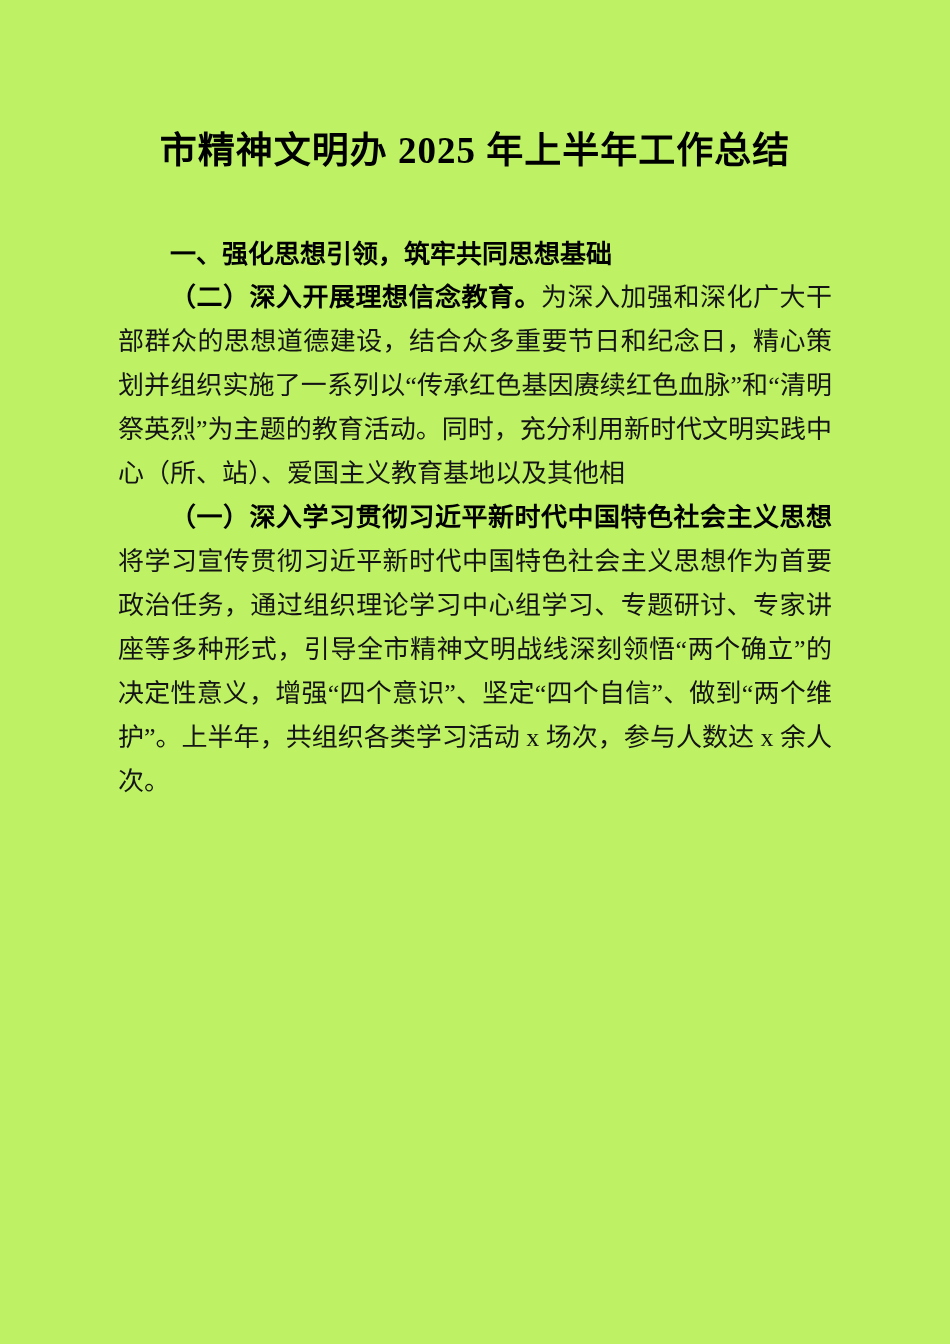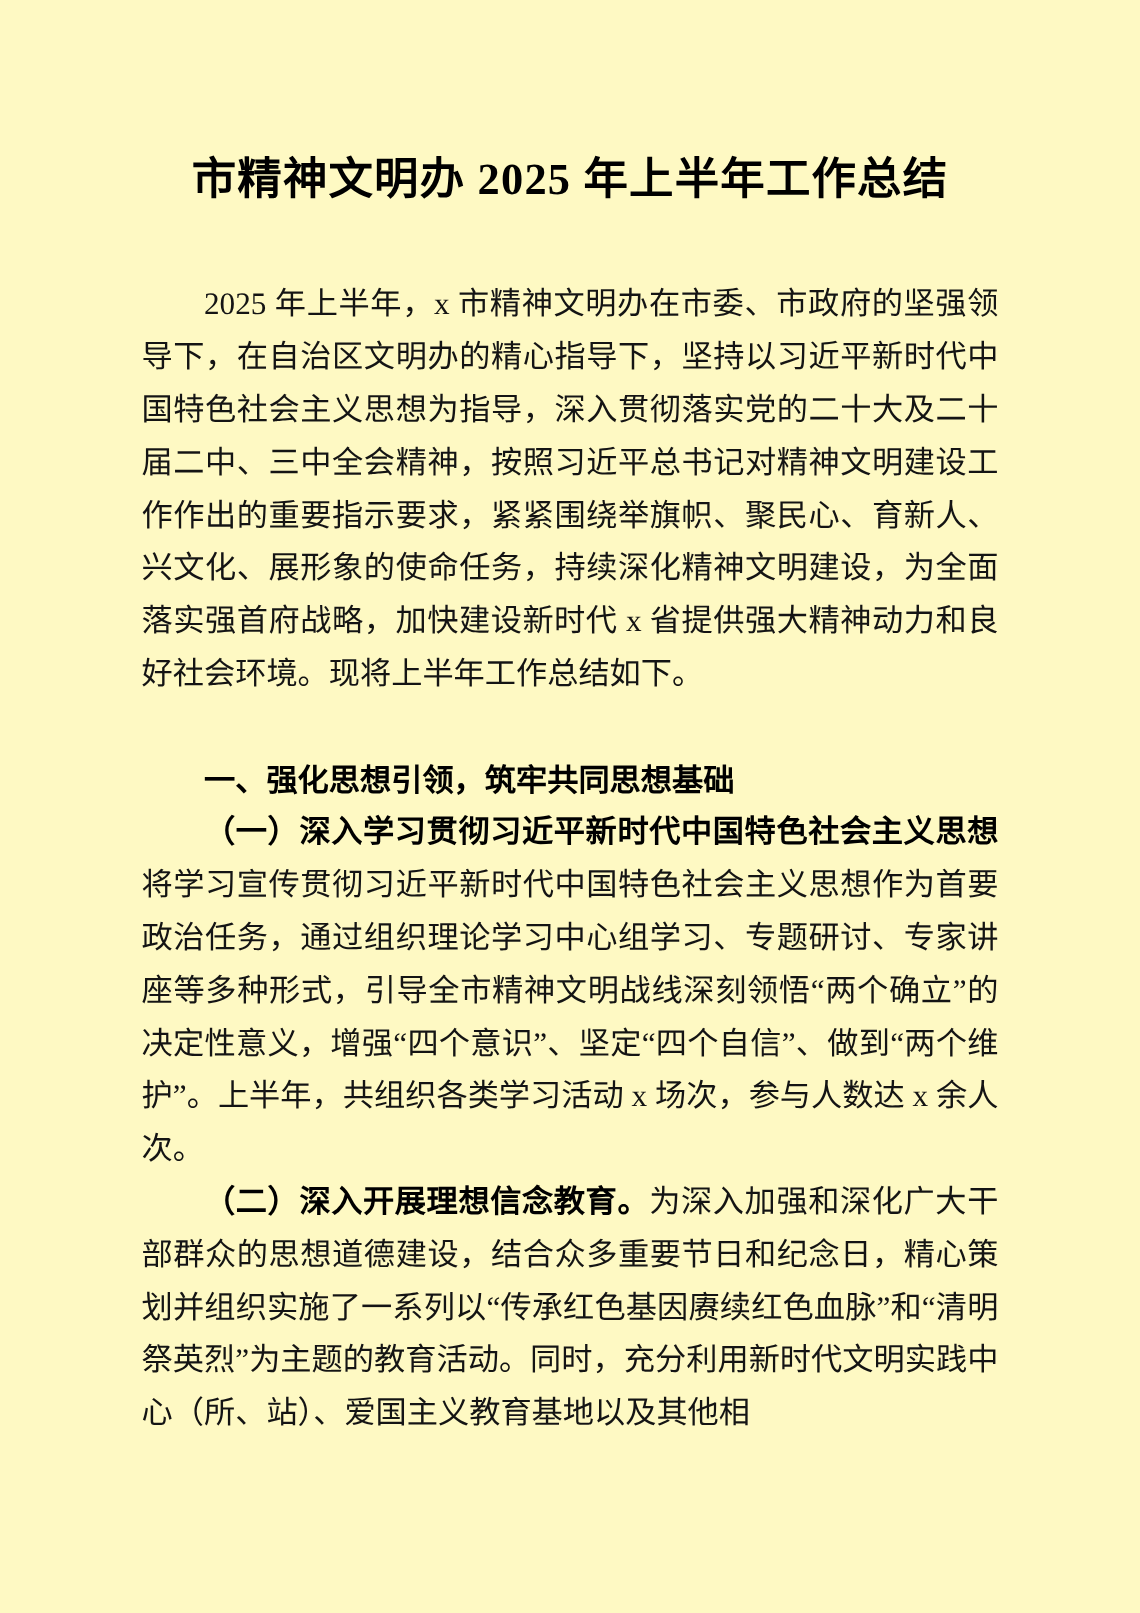--- a/index.html
+++ b/index.html
@@ -11,21 +11,21 @@
     width: 950px;
     height: 1344px;
     overflow: hidden;
     color: #000;
   }
   .doc {
     box-sizing: border-box;
     width: 950px;
     height: 1344px;
     padding: 126px 118px 0 118px;
-    background: #fef9c3;
+    background: #bef264;
   }
   .title {
     font-family: "Liberation Serif", "DejaVu Serif", serif;
     font-weight: bold;
     font-size: 37px;
     line-height: 50px;
     text-align: center;
     margin: 0 0 56px 0;
     color: #000000;
     letter-spacing: 1px;
@@ -50,18 +50,17 @@
     font-weight: bold;
     color: #000000;
   }
 </style>
 </head>
 <body>
 
 <div class="doc">
   <h1 class="title">市精神文明办 2025 年上半年工作总结</h1>
   <div id="paragraphs">
-      <p class="para">2025 年上半年，x 市精神文明办在市委、市政府的坚强领导下，在自治区文明办的精心指导下，坚持以习近平新时代中国特色社会主义思想为指导，深入贯彻落实党的二十大及二十届二中、三中全会精神，按照习近平总书记对精神文明建设工作作出的重要指示要求，紧紧围绕举旗帜、聚民心、育新人、兴文化、展形象的使命任务，持续深化精神文明建设，为全面落实强首府战略，加快建设新时代 x 省提供强大精神动力和良好社会环境。现将上半年工作总结如下。</p>
       <p class="para heading1">一、强化思想引领，筑牢共同思想基础</p>
+      <p class="para"><b class="lead">（二）深入开展理想信念教育。</b>为深入加强和深化广大干部群众的思想道德建设，结合众多重要节日和纪念日，精心策划并组织实施了一系列以“传承红色基因赓续红色血脉”和“清明祭英烈”为主题的教育活动。同时，充分利用新时代文明实践中心（所、站）、爱国主义教育基地以及其他相</p>
       <p class="para"><b class="lead">（一）深入学习贯彻习近平新时代中国特色社会主义思想</b>将学习宣传贯彻习近平新时代中国特色社会主义思想作为首要政治任务，通过组织理论学习中心组学习、专题研讨、专家讲座等多种形式，引导全市精神文明战线深刻领悟“两个确立”的决定性意义，增强“四个意识”、坚定“四个自信”、做到“两个维护”。上半年，共组织各类学习活动 x 场次，参与人数达 x 余人次。</p>
-      <p class="para"><b class="lead">（二）深入开展理想信念教育。</b>为深入加强和深化广大干部群众的思想道德建设，结合众多重要节日和纪念日，精心策划并组织实施了一系列以“传承红色基因赓续红色血脉”和“清明祭英烈”为主题的教育活动。同时，充分利用新时代文明实践中心（所、站）、爱国主义教育基地以及其他相</p>
     </div>
 </div>
 
 </body></html>

